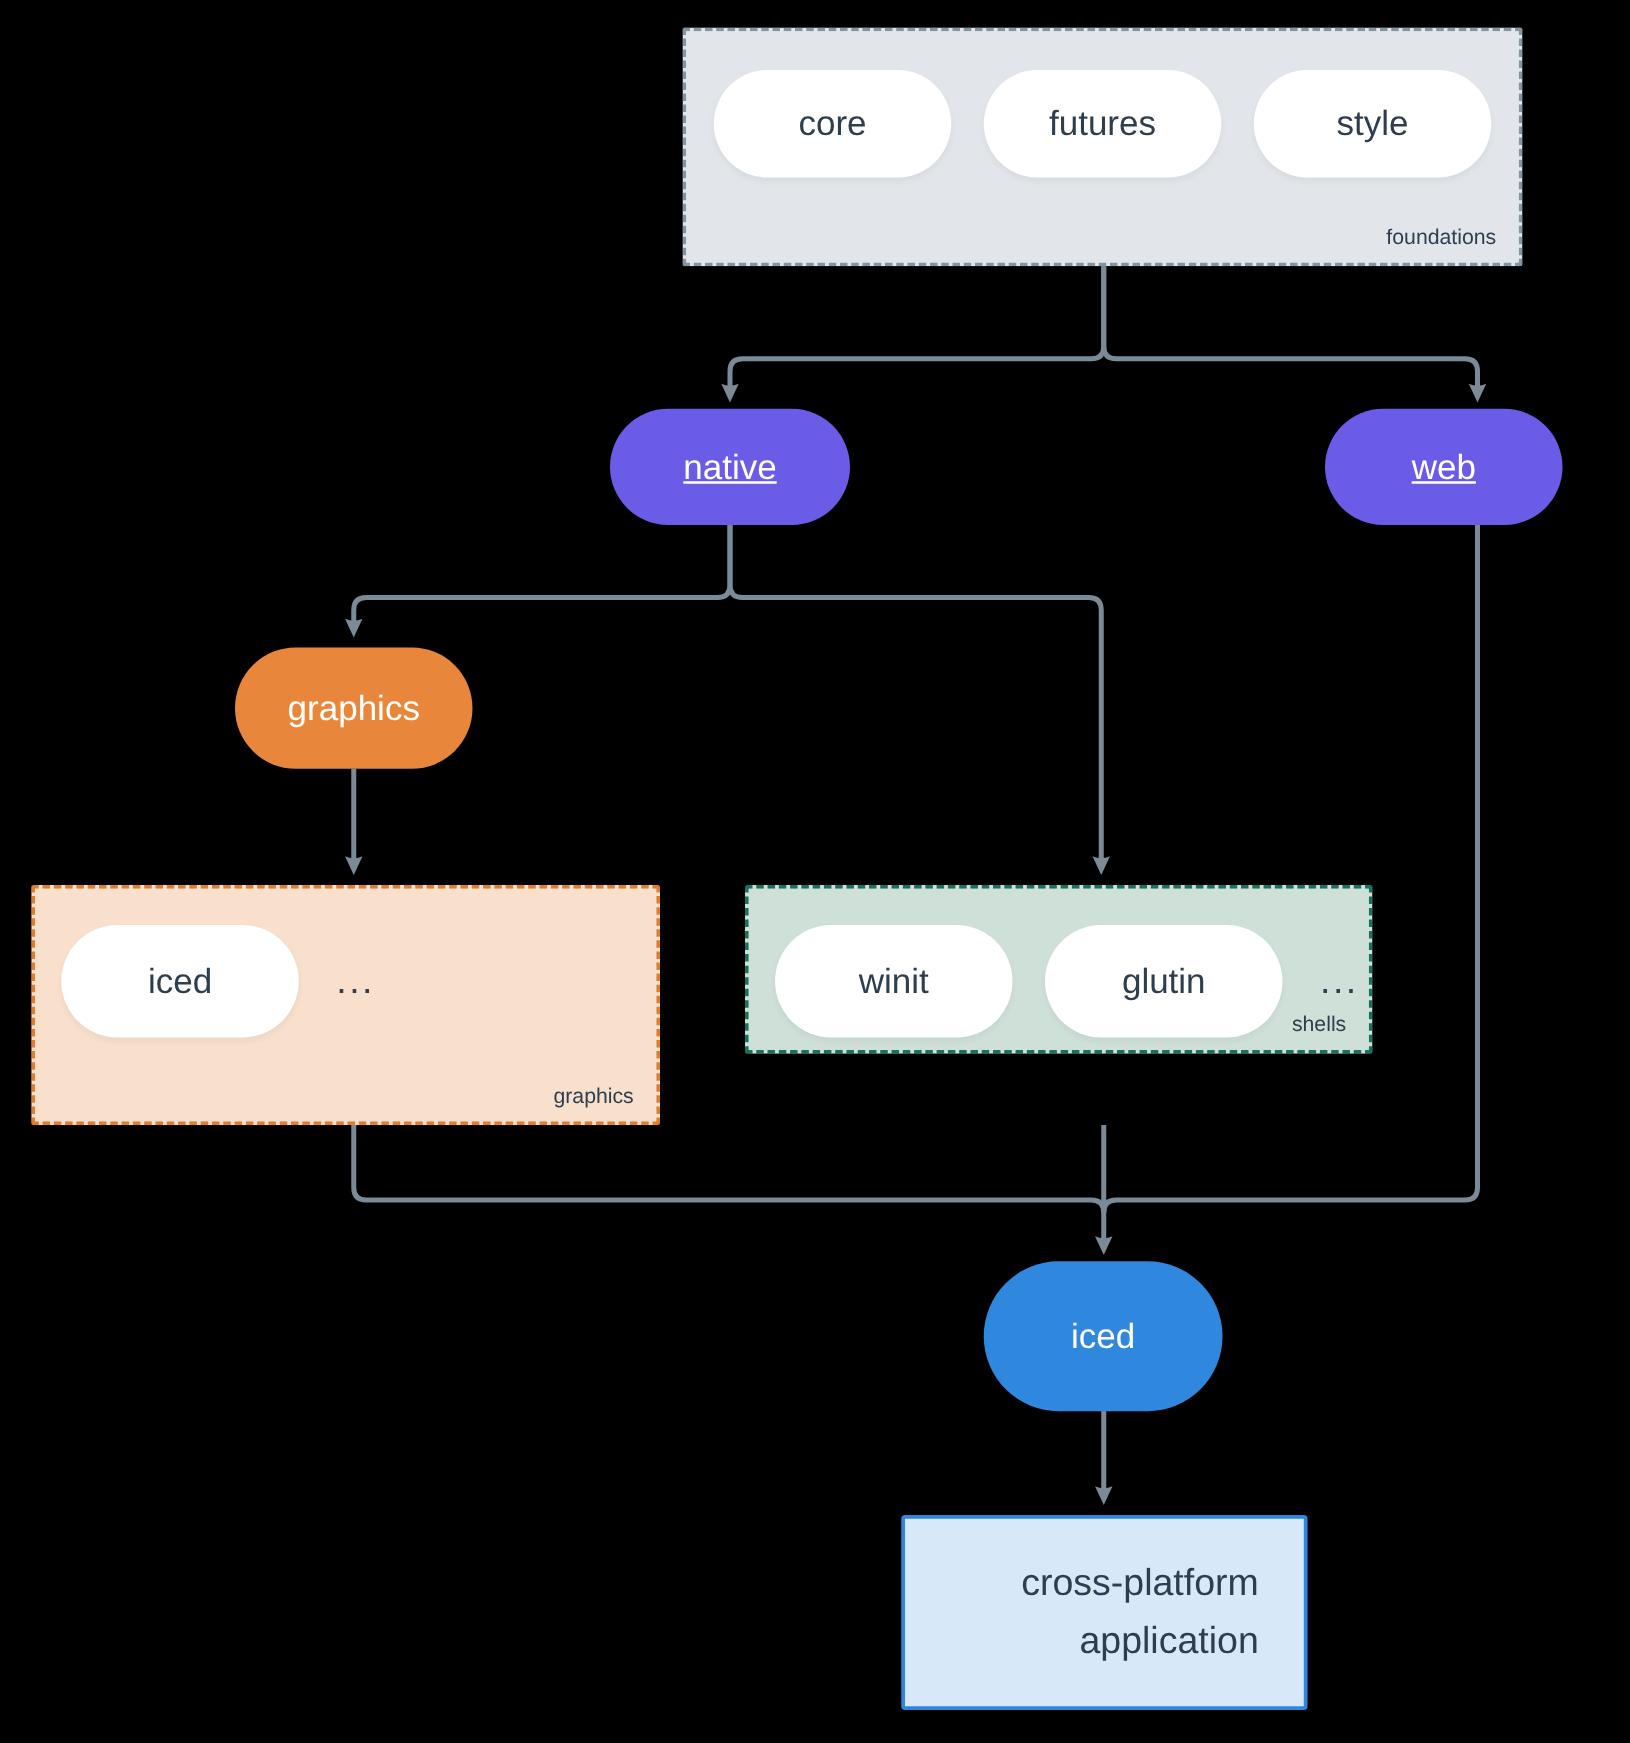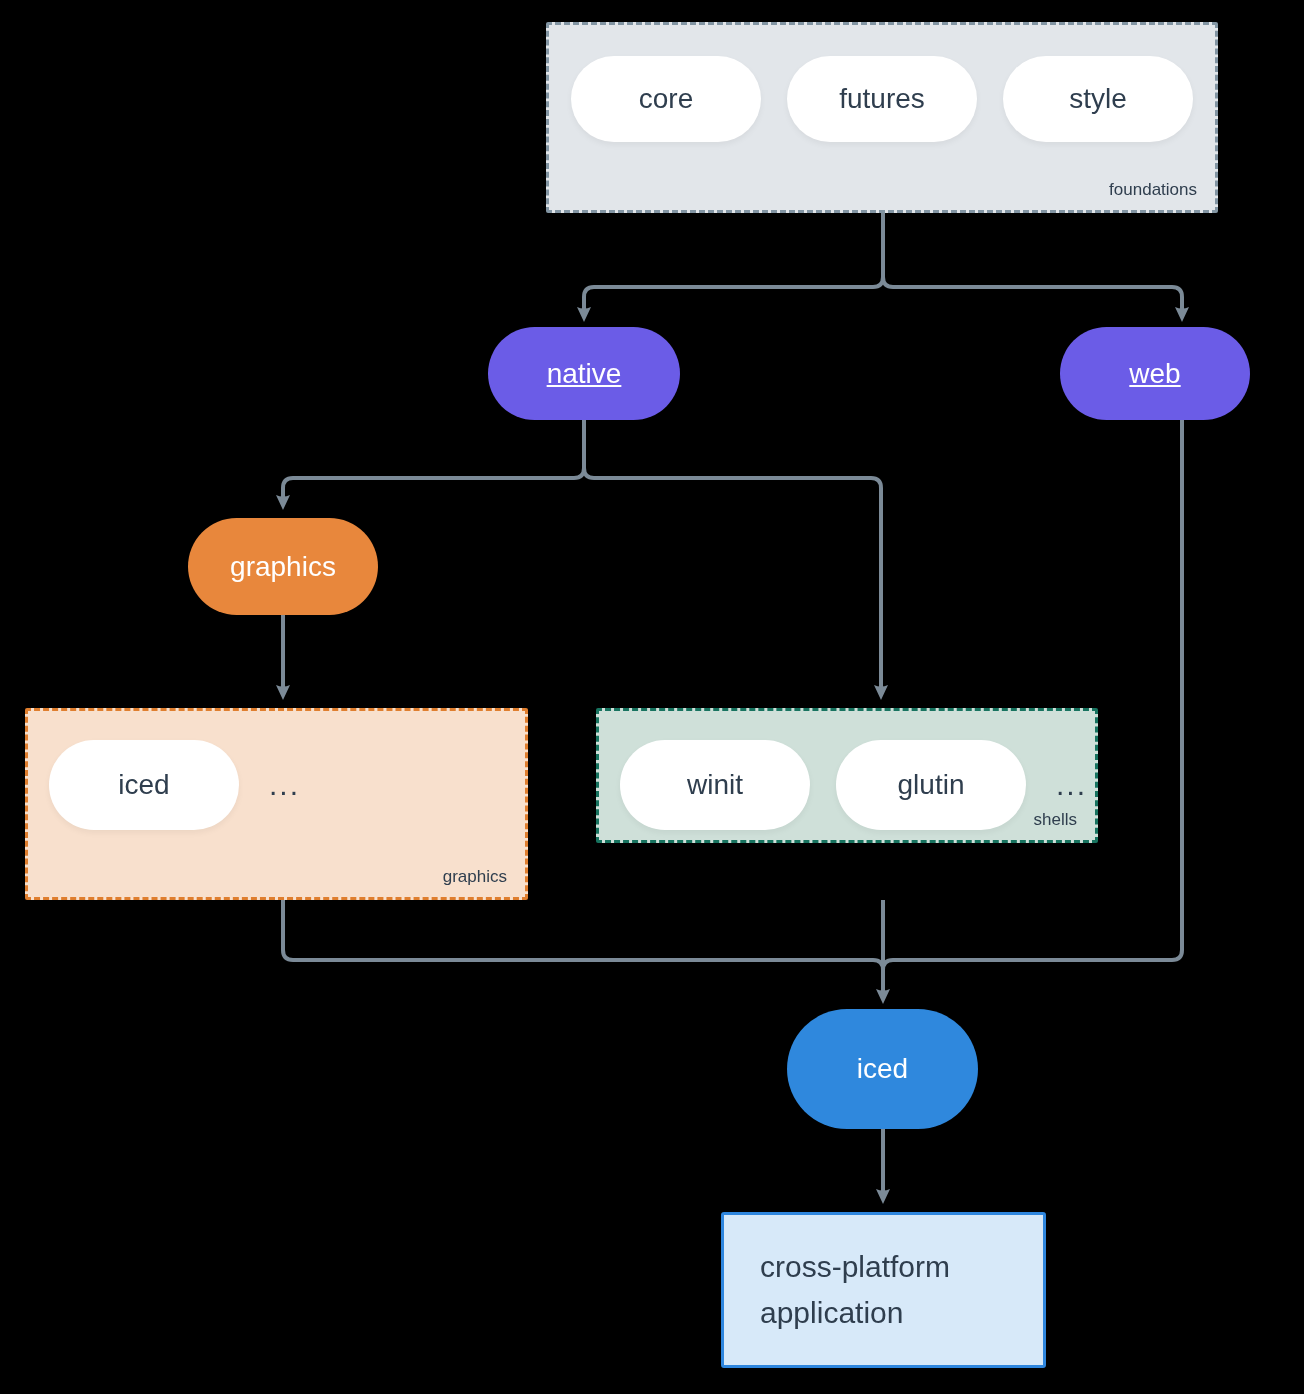--- a/index.html
+++ b/index.html
@@ -56,21 +56,21 @@
     position:absolute;right:18px;bottom:10px;
     font-size:17px;color:var(--dark_text,#2f3e4e);
   }
   .node.n-native{left:488px;top:327px;width:192px;height:93px;}
   .node.n-web{left:1060px;top:327px;width:190px;height:93px;}
   .node.n-graphics{left:188px;top:518px;width:190px;height:97px;}
   .node.n-iced{left:787px;top:1009px;width:191px;height:120px;}
   .app-box{
     position:absolute;left:721px;top:1212px;width:325px;height:156px;z-index:1;
     box-sizing:border-box;background:var(--app_fill);border:3px solid var(--app_border);
-    border-radius:3px;display:flex;align-items:center;justify-content:center;text-align:left;
+    border-radius:3px;display:flex;align-items:center;justify-content:center;text-align:right;
     font-size:30px;line-height:1.55;color:var(--dark_text,#2f3e4e);
     padding:0 36px;
   }
 </style>
 </head>
 <body>
 
 <svg id="wires" width="1304" height="1394" viewBox="0 0 1304 1394">
   <defs>
     <marker id="arrow" markerUnits="userSpaceOnUse" markerWidth="18" markerHeight="16" refX="3" refY="7" orient="auto">

